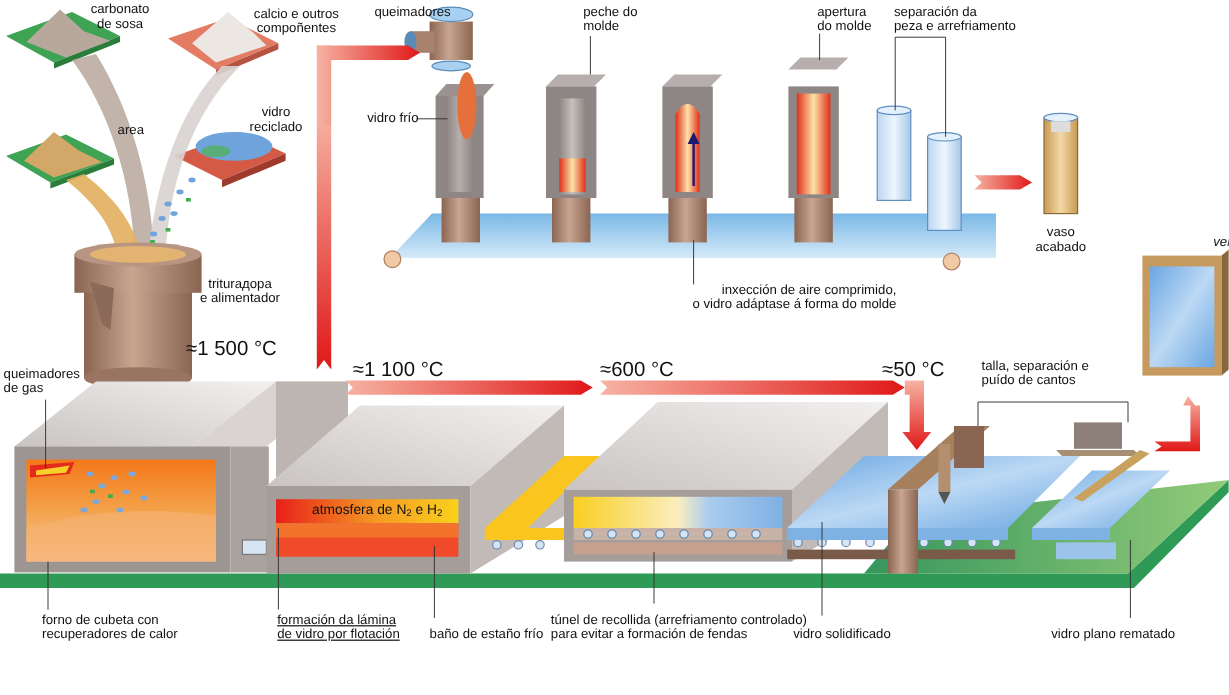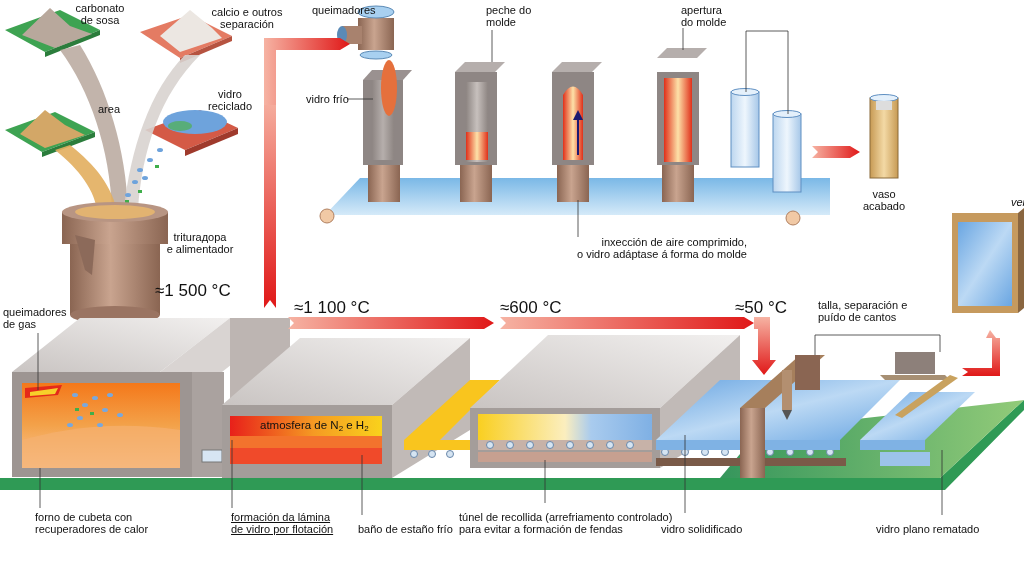--- a/index.html
+++ b/index.html
@@ -321,21 +321,21 @@
     <polyline points="746,92 746,31 788,31 788,114"></polyline>
     <line x1="578" y1="200" x2="578" y2="237"></line>
     <polyline points="815,355 815,335 940,335 940,352"></polyline>
   </g>
 </svg>
 
 
 <div class="lbl c" style="left:60px;top:2px;width:80px;">carbonato
 de sosa</div>
 <div class="lbl c" style="left:192px;top:6px;width:110px;">calcio e outros
-separación</div>
+compoñentes</div>
 <div class="lbl" style="left:62px;top:103px;margin-left:36px;">area</div>
 <div class="lbl c" style="left:200px;top:88px;width:60px;">vidro
 reciclado</div>
 
 <div class="lbl c" style="left:160px;top:231px;width:80px;">triturадора
 e alimentador</div>
 <div class="lbl temp" style="left:155px;top:285px;">≈1 500 °C</div>
 <div class="lbl" style="left:3px;top:306px;">queimadores
 de gas</div>
 <div class="lbl" style="left:35px;top:511px;">forno de cubeta con
@@ -356,17 +356,19 @@
 puído de cantos</div>
 <div class="lbl" style="left:876px;top:523px;">vidro plano rematado</div>
 <div class="lbl" style="left:1011px;top:196px;font-style:italic;">ventá</div>
 
 <div class="lbl" style="left:312px;top:4px;">queimadores</div>
 <div class="lbl" style="left:306px;top:93px;">vidro frío</div>
 <div class="lbl" style="left:486px;top:4px;">peche do
 molde</div>
 <div class="lbl" style="left:681px;top:4px;">apertura
 do molde</div>
+<div class="lbl" style="left:745px;top:4px;">separación da
+peza e arrefriamento</div>
 <div class="lbl" style="left:577px;top:236px;text-align:right;">inxección de aire comprimido,
 o vidro adáptase á forma do molde</div>
 <div class="lbl c" style="left:858px;top:188px;width:52px;">vaso
 acabado</div>
 </div>
 
 </body></html>

